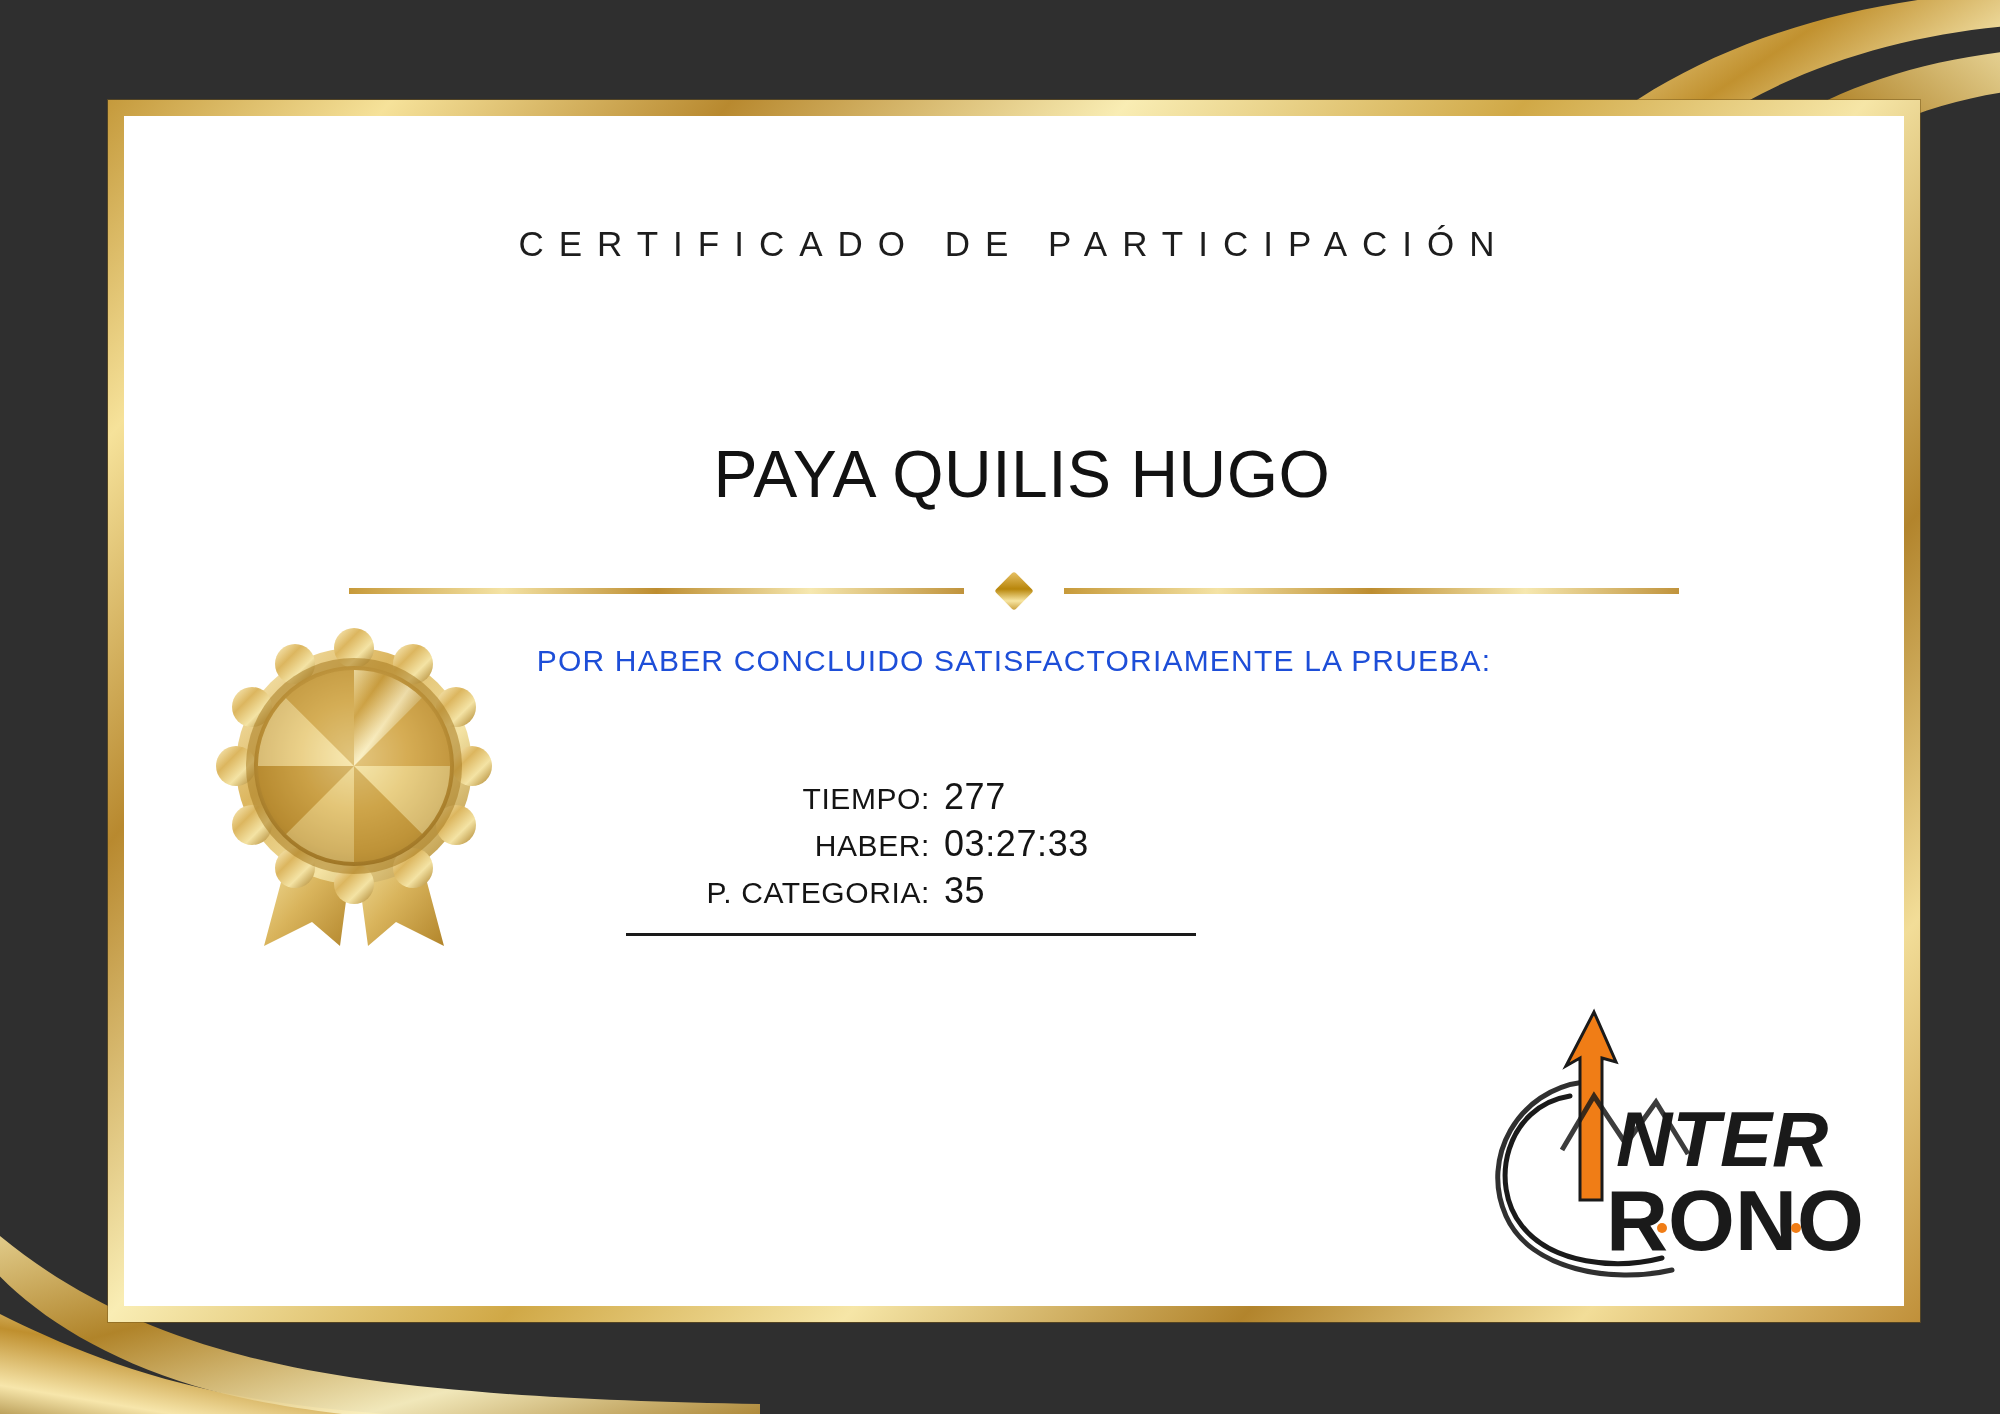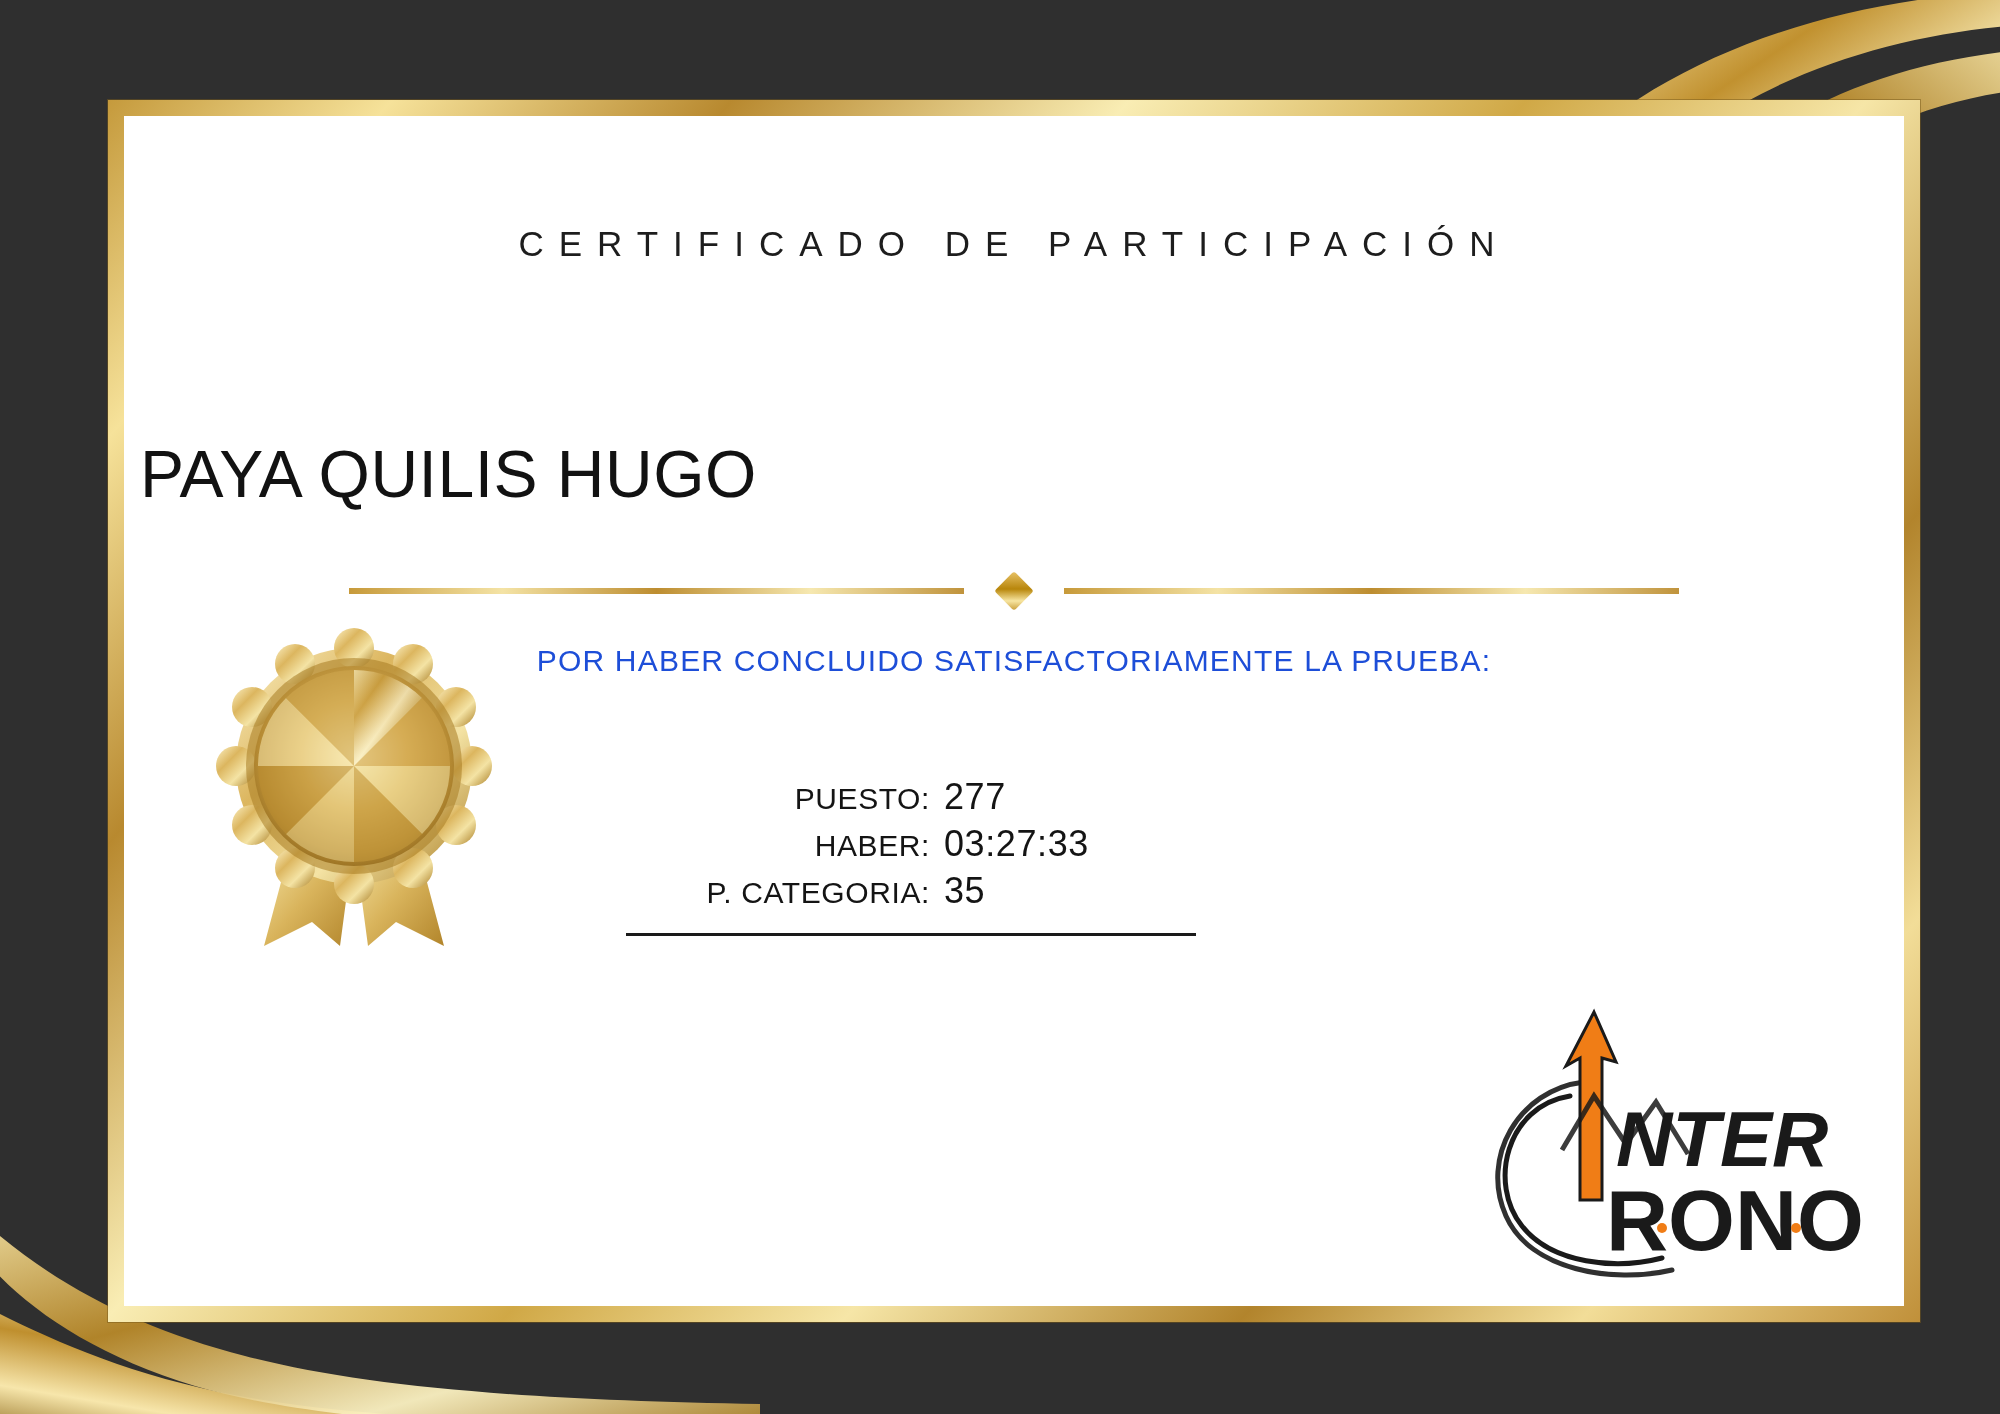--- a/index.html
+++ b/index.html
@@ -70,20 +70,21 @@
     font-size: 35px;
     letter-spacing: 15px;
     color: #1d1d1d;
     font-weight: 400;
   }
   .recipient {
     position: absolute;
     top: 320px;
     left: 16px;
     right: 0;
+    text-align: center;
     font-size: 66px;
     color: #121212;
     font-weight: 400;
     letter-spacing: 0.5px;
   }
 
   
   .divider {
     position: absolute;
     top: 455px;
@@ -293,21 +294,21 @@
           <path d="M150,140 L218,208 A96,96 0 0,1 150,236 Z" fill="#c59a3c" opacity="0.6"></path>
           <path d="M150,140 L150,236 A96,96 0 0,1 82,208 Z" fill="#e9d18a" opacity="0.55"></path>
           <path d="M150,140 L82,208 A96,96 0 0,1 54,140 Z" fill="#bb8e31" opacity="0.55"></path>
           <path d="M150,140 L54,140 A96,96 0 0,1 82,72 Z" fill="#f5e6ab" opacity="0.55"></path>
           <path d="M150,140 L82,72 A96,96 0 0,1 150,44 Z" fill="#cea74e" opacity="0.6"></path>
         </g>
       </svg>
 
       <div class="results">
         <div class="result-row">
-          <span class="result-label">PUESTO:</span>
+          <span class="result-label">TIEMPO:</span>
           <span class="result-value">277</span>
         </div>
         <div class="result-row">
           <span class="result-label">HABER:</span>
           <span class="result-value">03:27:33</span>
         </div>
         <div class="result-row">
           <span class="result-label">P. CATEGORIA:</span>
           <span class="result-value">35</span>
         </div>

